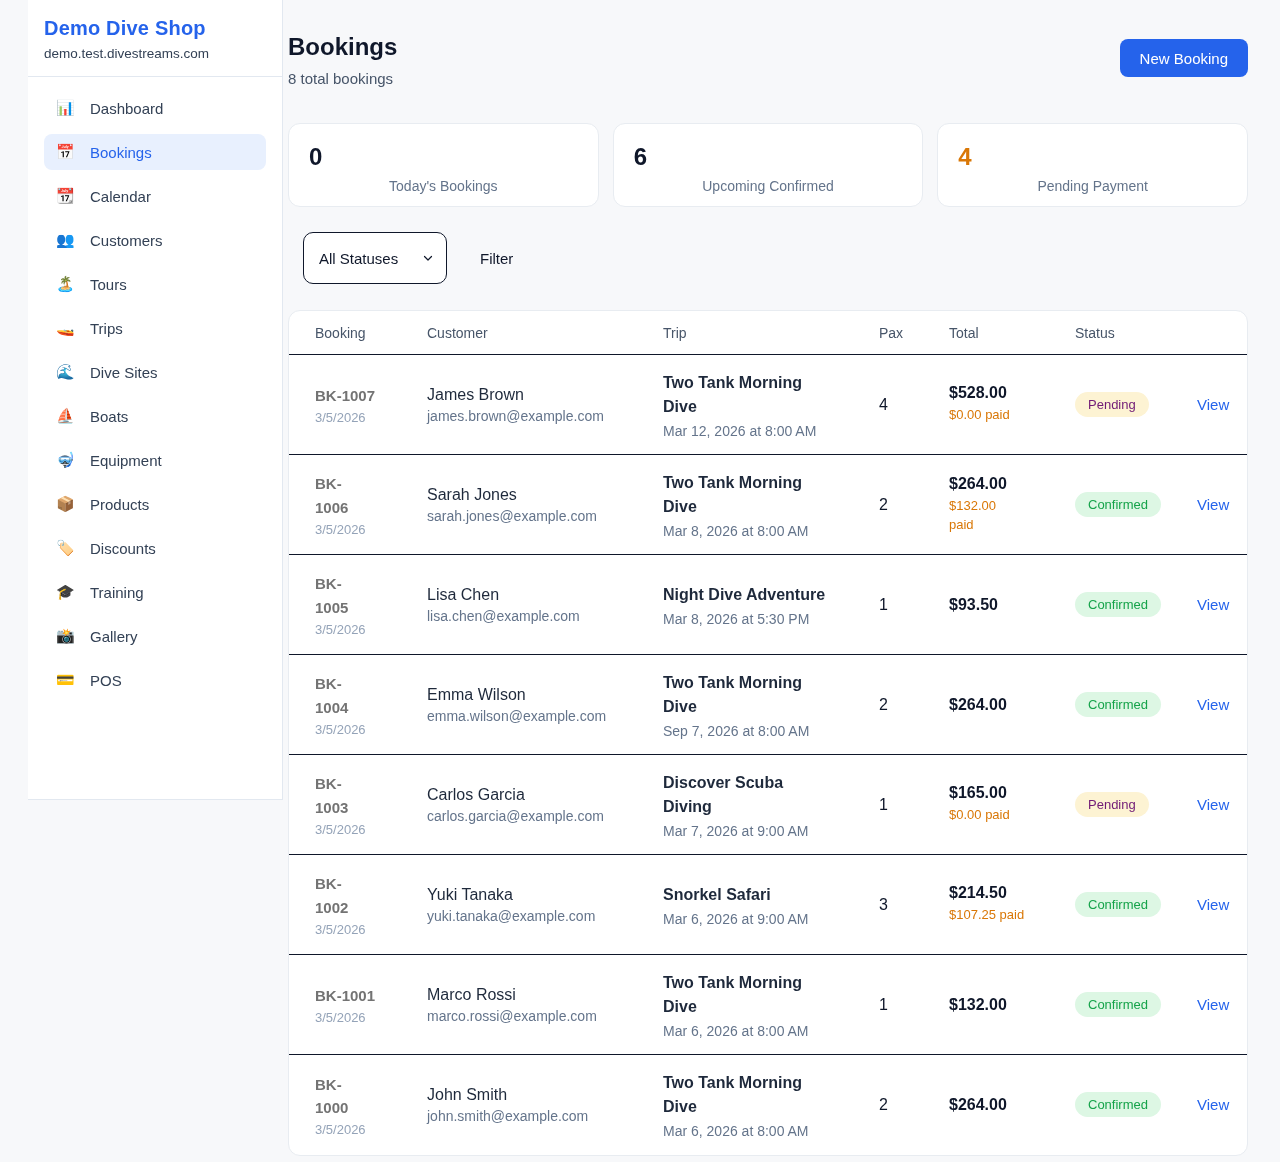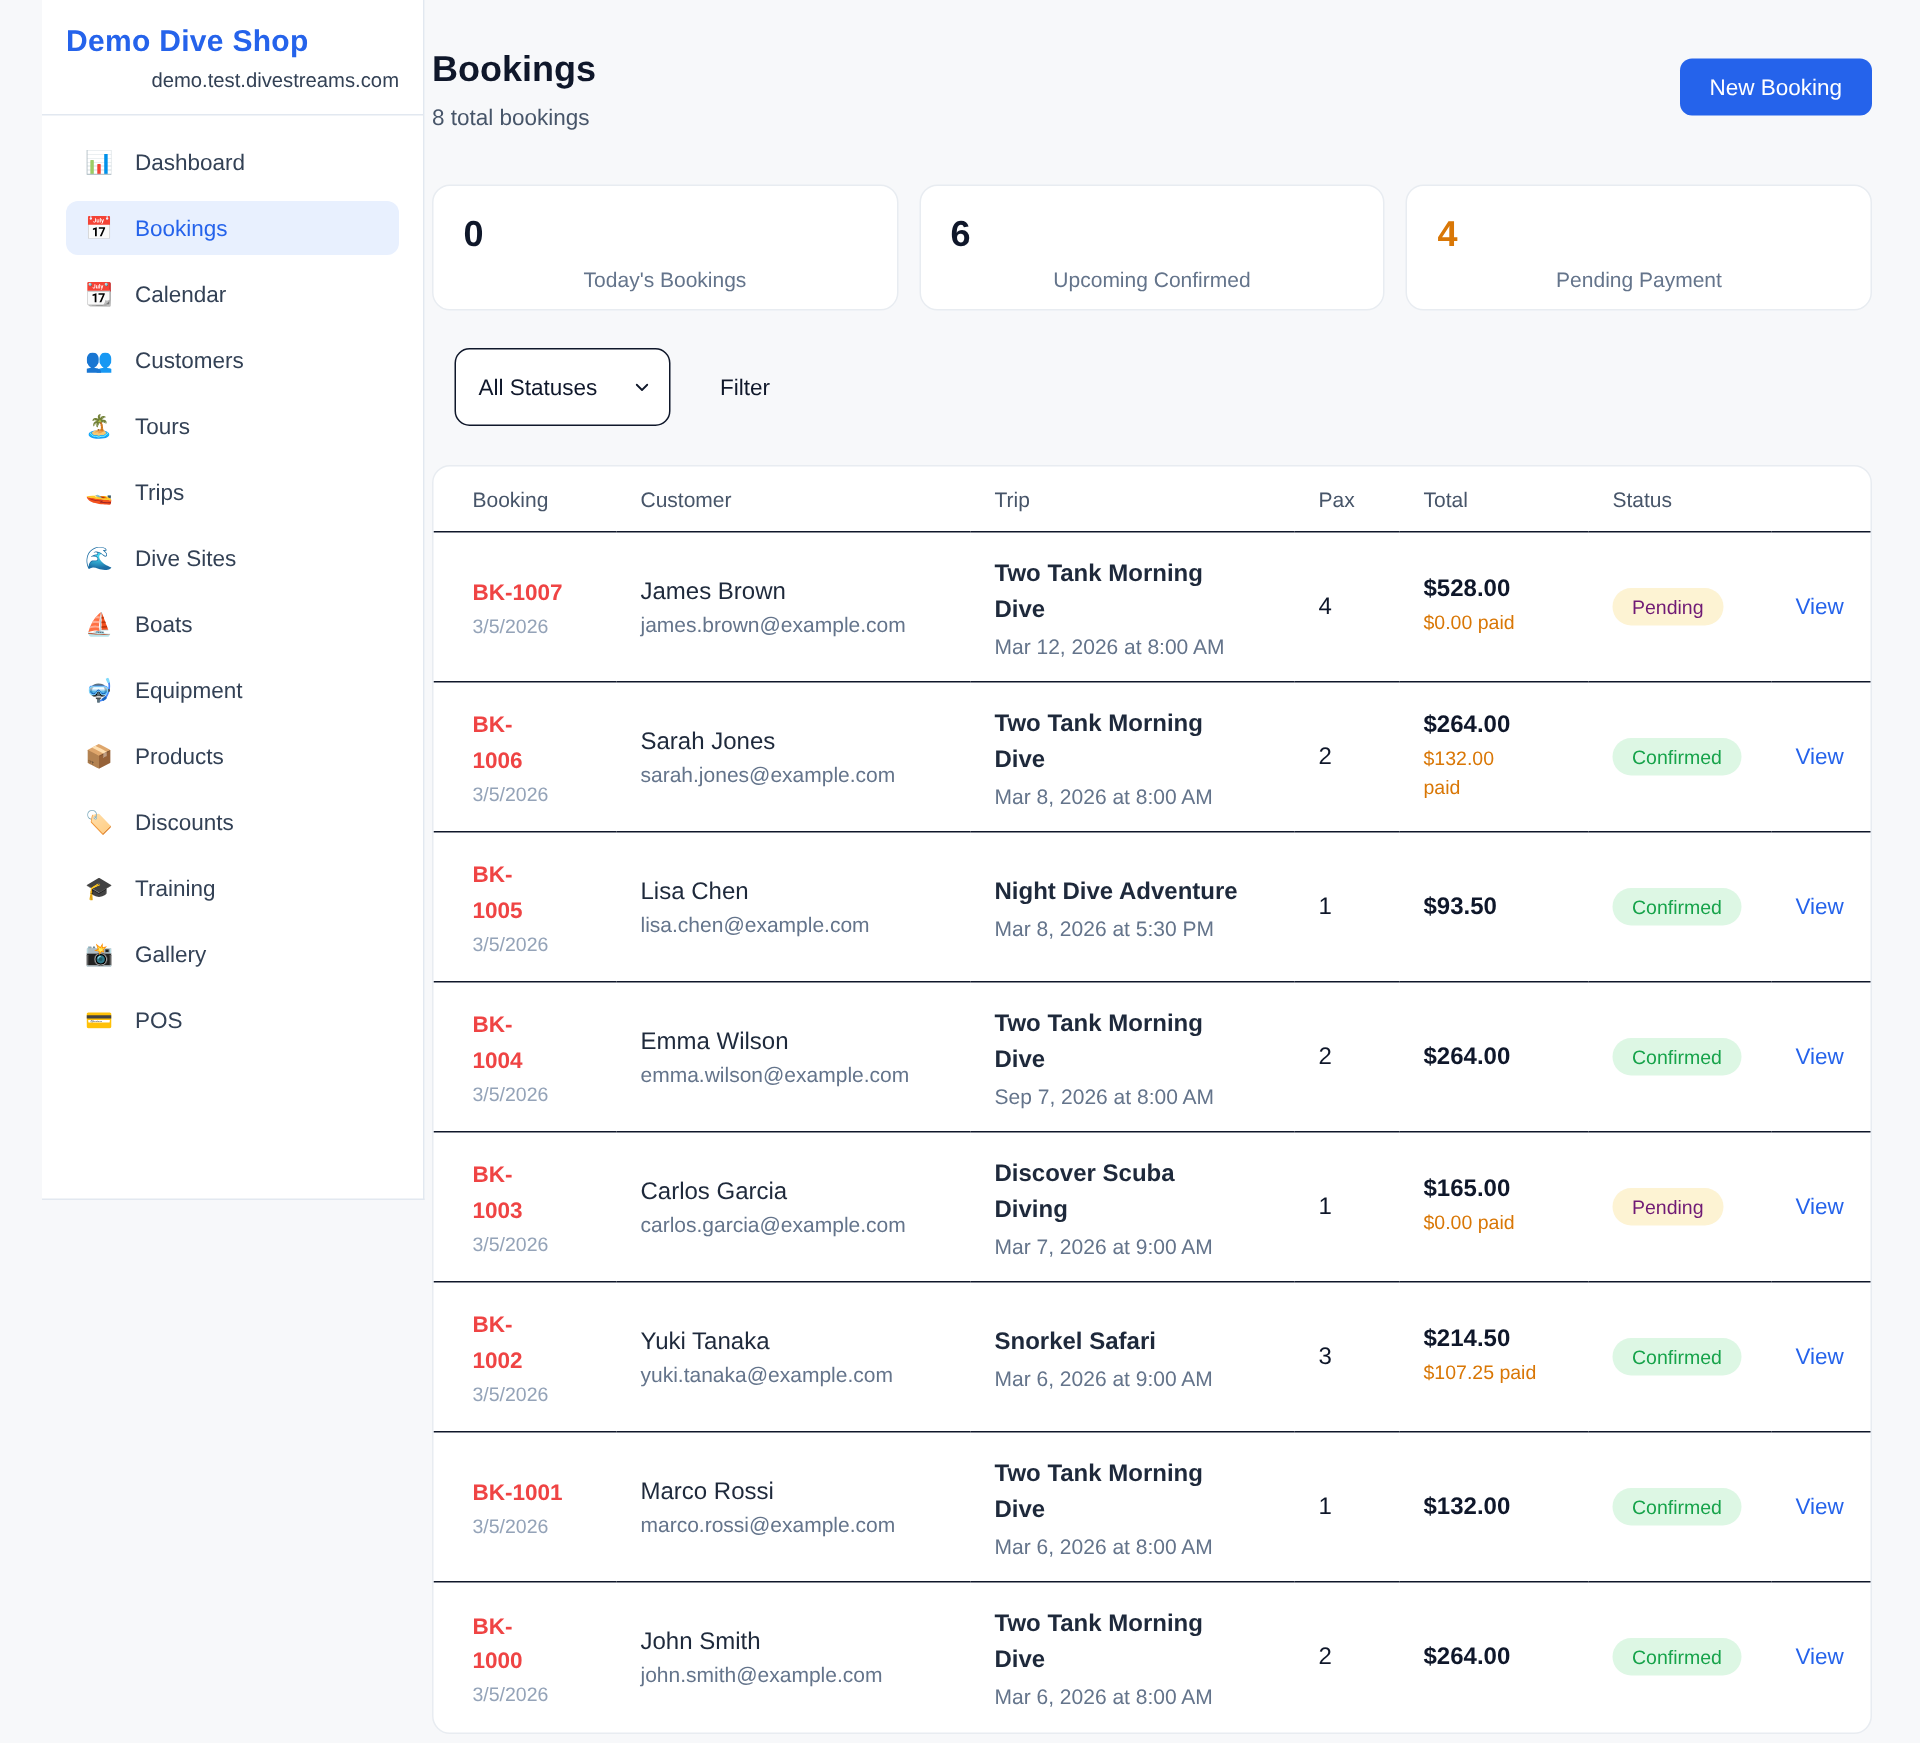--- a/index.html
+++ b/index.html
@@ -17,21 +17,21 @@
   .sidebar {
     position: absolute; top: 0; left: 0;
     width: 255px; height: 800px;
     background: #ffffff;
     border-right: 1px solid #e2e8f0;
     border-bottom: 1px solid #e2e8f0;
     display: flex; flex-direction: column; margin-left: 28px;
   }
   .sidebar-header { padding: 17px 16px 15px; border-bottom: 1px solid #e2e8f0; }
   .shop-title { font-size: 20px; font-weight: 700; color: #2563eb; letter-spacing: .2px; }
-  .shop-domain { font-size: 13.5px; color: #334155; margin-top: 6px; text-align: right; }
+  .shop-domain { font-size: 13.5px; color: #334155; margin-top: 6px; }
   .nav { padding: 13px 16px 0; flex: 1; }
   .nav-item {
     display: flex; align-items: center; gap: 14px;
     padding: 8px 12px; margin-bottom: 8px;
     border-radius: 8px; font-size: 15px; color: #334155;
     cursor: pointer; height: 36px;
   }
   .nav-item.active { background: #e8f0fe; color: #2563eb; }
   .nav-icon { font-size: 15px; width: 20px; text-align: center; flex: none; }
   .sidebar-footer {
@@ -103,21 +103,21 @@
   thead tr { border-bottom: 1px solid #0f172a; }
   th {
     text-align: left; font-size: 14px; font-weight: 500; color: #475569;
     padding: 14px 16px 13px; height: 43px;
   }
   tbody tr { border-bottom: 1px solid #0f172a; height: 100px; }
   tbody tr:last-child { border-bottom: none; }
   td { padding: 14px 16px; vertical-align: middle; }
   th:first-child, td:first-child { padding-left: 26px; }
 
-  .bk-id { color: #ef4444; font-weight: 600; font-size: 15px; white-space: pre-line; line-height: 1.55; cursor: pointer; }
+  .bk-id { color: #737373; font-weight: 600; font-size: 15px; white-space: pre-line; line-height: 1.55; cursor: pointer; }
   .bk-date { color: #94a3b8; font-size: 13px; margin-top: 3px; }
   .cust-name { color: #1e293b; font-size: 16px; }
   .cust-email { color: #64748b; font-size: 14px; margin-top: 4px; }
   .trip-name { color: #1e293b; font-size: 16px; font-weight: 600; white-space: pre-line; line-height: 1.5; }
   .trip-date { color: #64748b; font-size: 14px; margin-top: 4px; }
   .pax { font-size: 16px; color: #0f172a; }
   .total { font-size: 16px; font-weight: 700; color: #0f172a; }
   .paid { font-size: 13px; color: #d97706; margin-top: 4px; white-space: pre-line; line-height: 1.4; }
   .badge {
     display: inline-block; padding: 5px 13px; border-radius: 999px;

